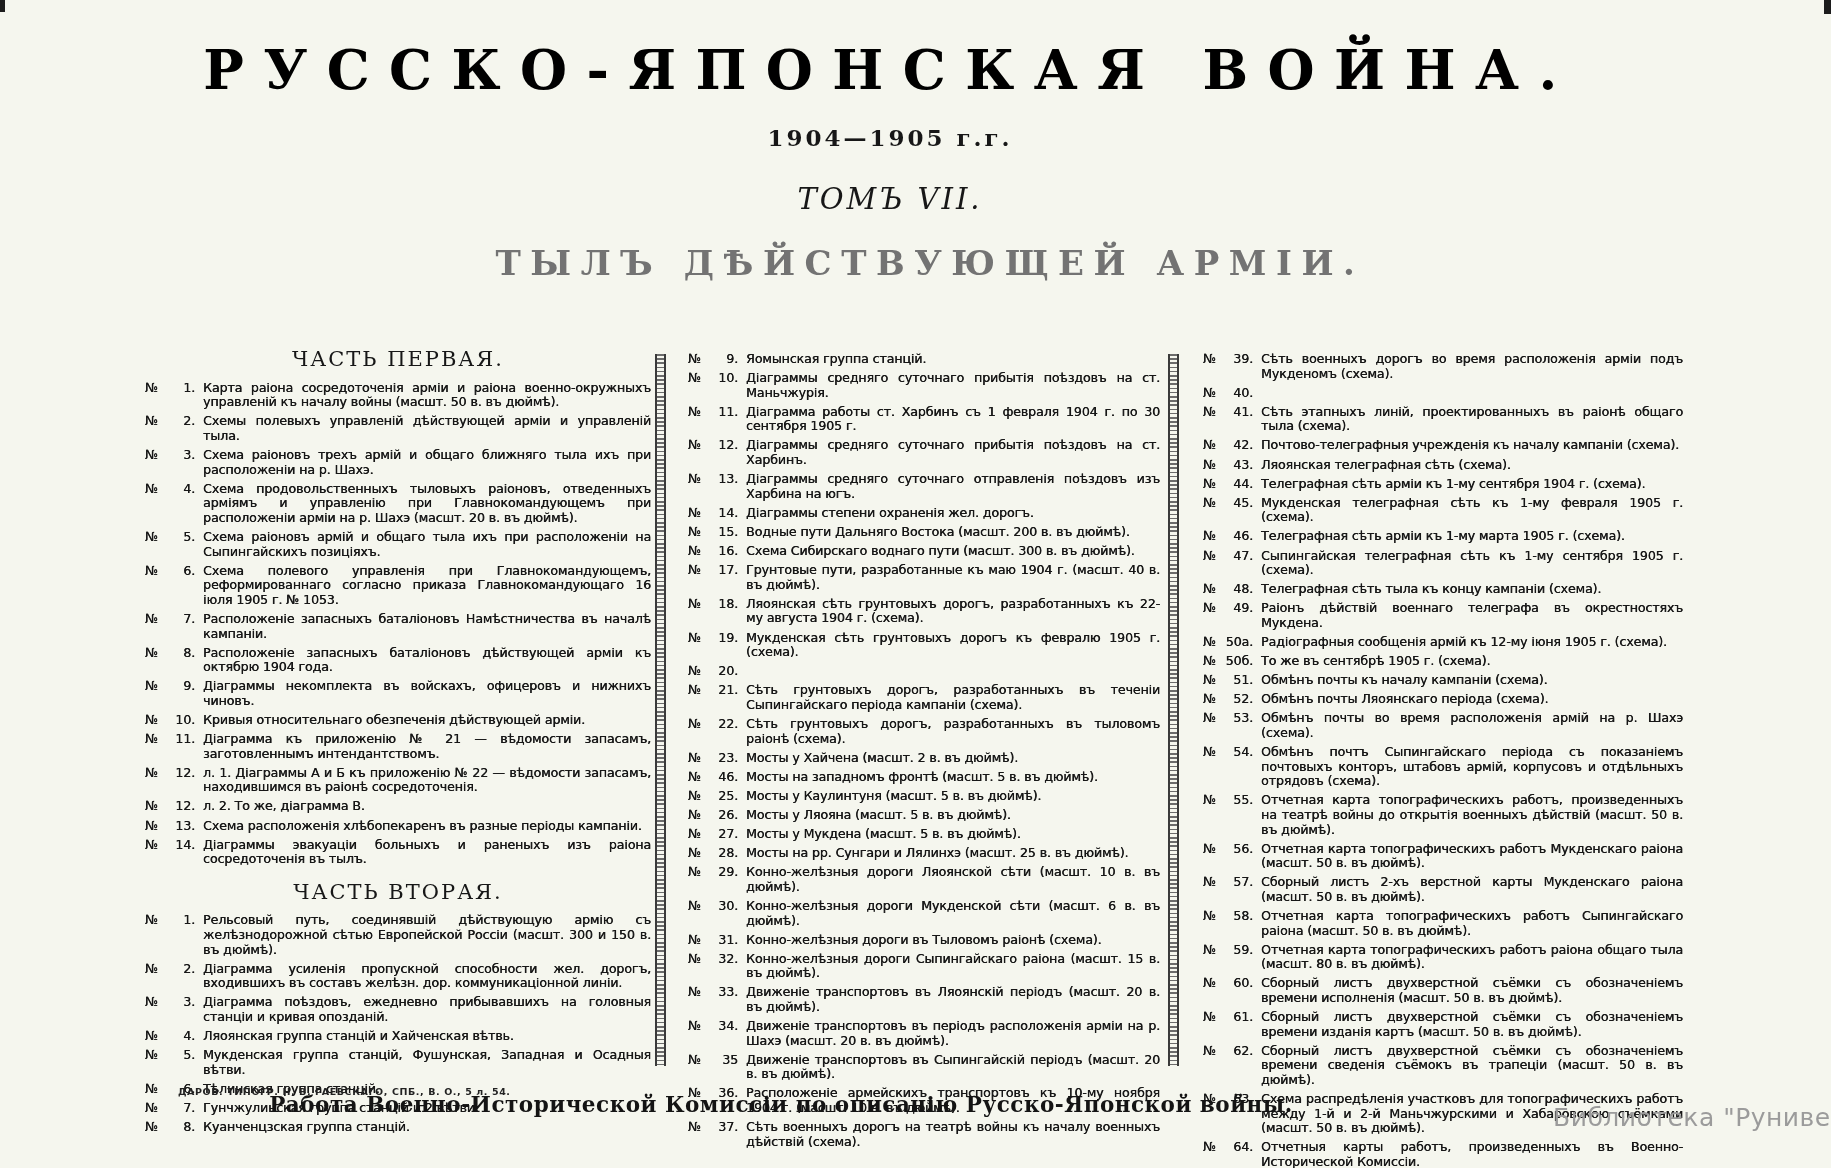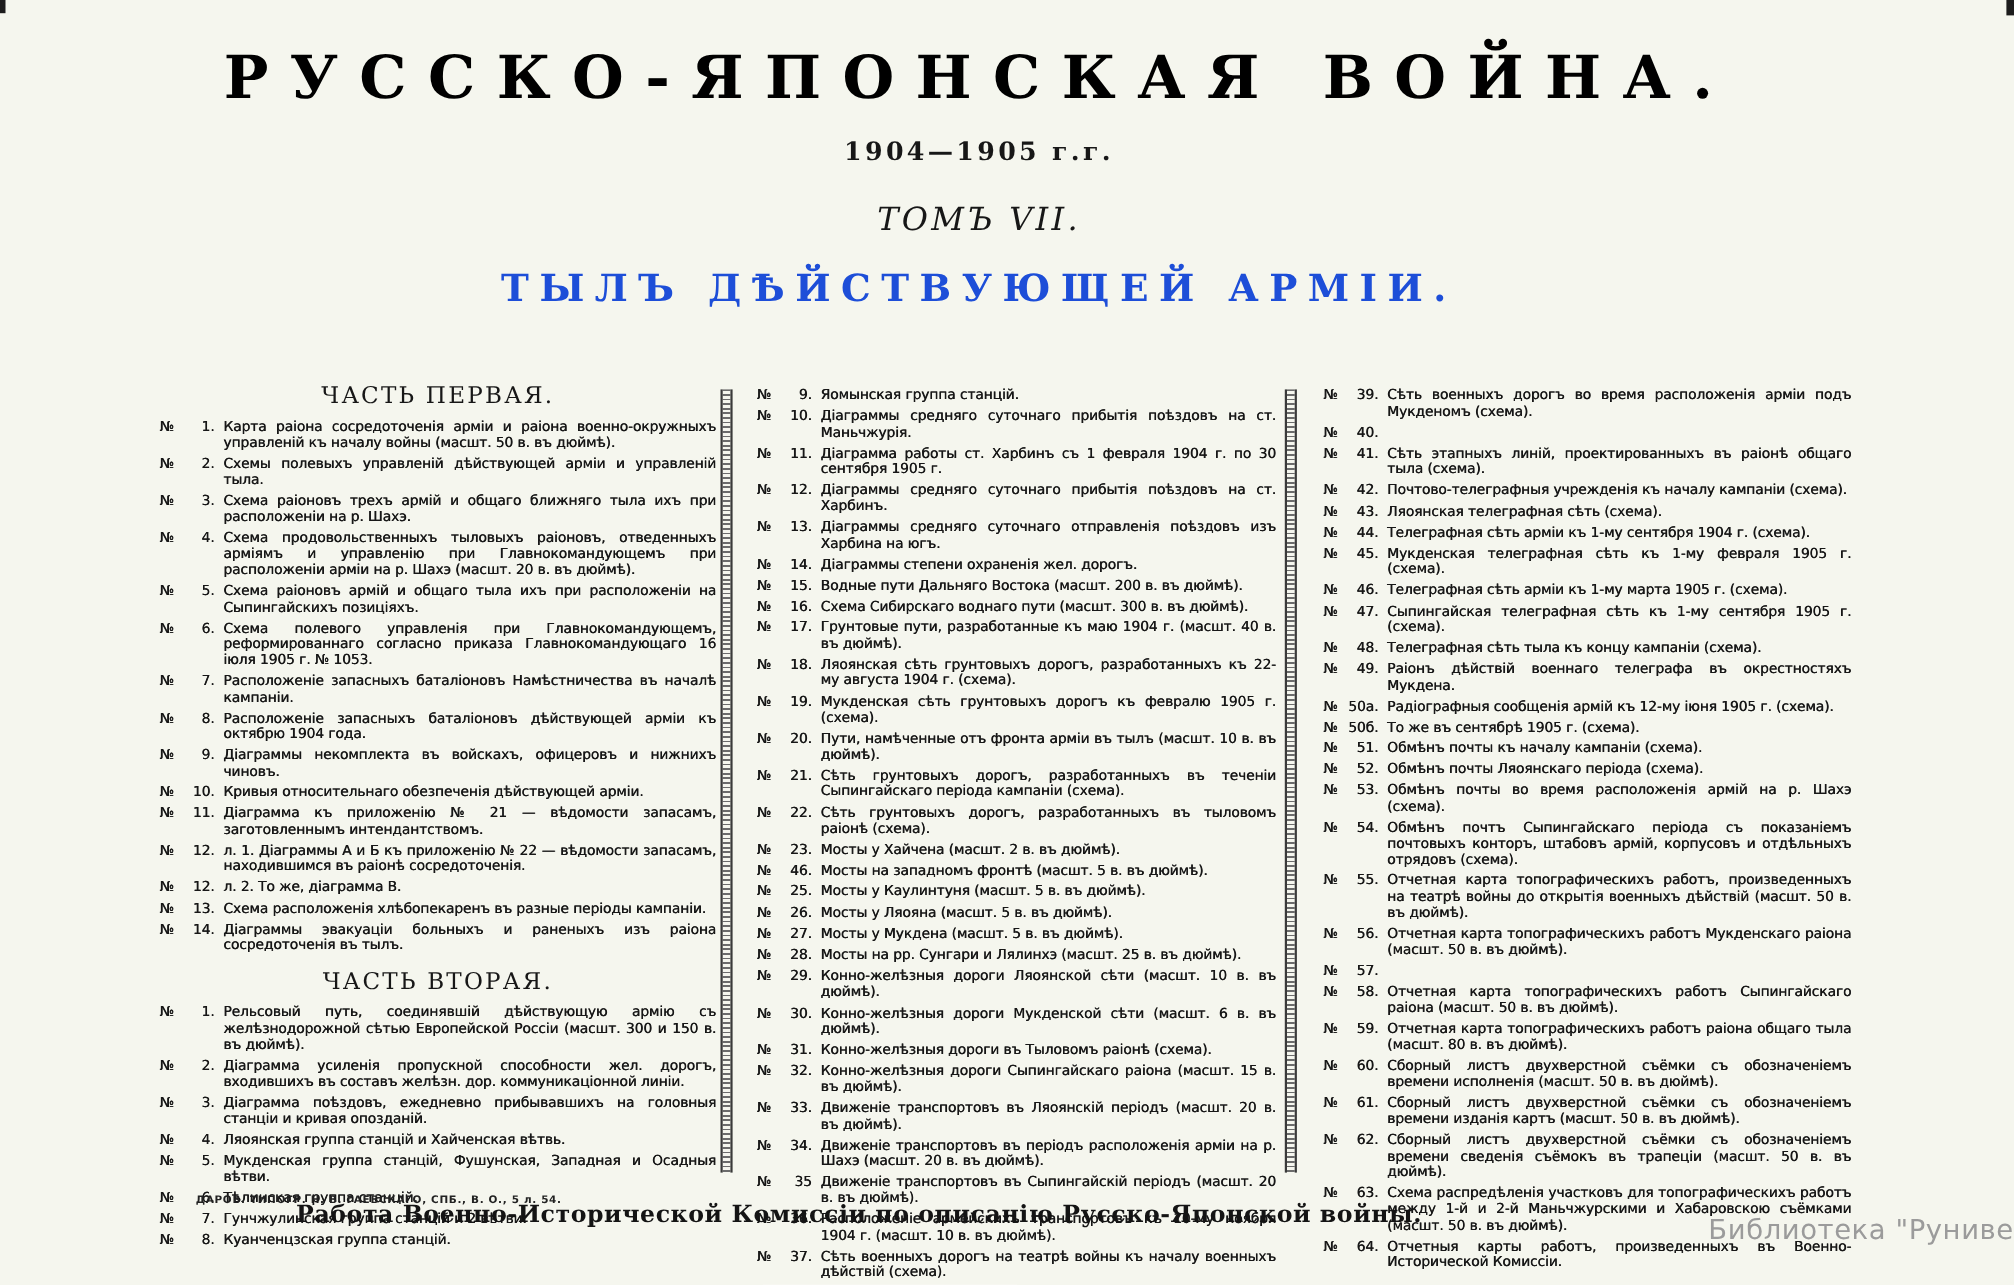--- a/index.html
+++ b/index.html
@@ -30,21 +30,21 @@
   }
   .volume{
     position:absolute;left:0;top:182px;width:100%;
     font-family:"DejaVu Serif", serif;
     font-weight:normal;font-size:29px;letter-spacing:3px;font-style:italic;
   }
   .subtitle{
     position:absolute;left:0;top:243px;width:100%;
     font-family:"DejaVu Serif", serif;
     font-weight:bold;font-size:34px;letter-spacing:0.28em;
-    white-space:nowrap;color:#1d4ed8;
+    white-space:nowrap;color:#737373;padding-left:40px;
   }
 
   .col{position:absolute;top:352px;font-size:12.6px;line-height:14.6px;
        letter-spacing:-0.1px;text-shadow:0.35px 0 0 currentColor;}
   .col1{left:145px;width:506px;}
   .col2{left:688px;width:472px;}
   .col3{left:1203px;width:480px;}
 
   .sep{
     position:absolute;top:354px;height:712px;width:7px;
@@ -337,21 +337,20 @@
           <span class="nosign">№</span>
           <span class="num">19.</span>
         </span>
         <span class="txt">Мукденская сѣть грунтовыхъ дорогъ къ февралю 1905 г. (схема).</span>
       </div>
       <div class="item">
         <span class="no">
           <span class="nosign">№</span>
           <span class="num">20.</span>
         </span>
-        <span class="txt">Пути, намѣченные отъ фронта арміи въ тылъ (масшт. 10 в. въ дюймѣ).</span>
       </div>
       <div class="item">
         <span class="no">
           <span class="nosign">№</span>
           <span class="num">21.</span>
         </span>
         <span class="txt">Сѣть грунтовыхъ дорогъ, разработанныхъ въ теченіи Сыпингайскаго періода кампаніи (схема).</span>
       </div>
       <div class="item">
         <span class="no">
@@ -598,20 +597,21 @@
           <span class="nosign">№</span>
           <span class="num">56.</span>
         </span>
         <span class="txt">Отчетная карта топографическихъ работъ Мукденскаго раіона (масшт. 50 в. въ дюймѣ).</span>
       </div>
       <div class="item">
         <span class="no">
           <span class="nosign">№</span>
           <span class="num">57.</span>
         </span>
+        <span class="txt">Сборный листъ 2-хъ верстной карты Мукденскаго раіона (масшт. 50 в. въ дюймѣ).</span>
       </div>
       <div class="item">
         <span class="no">
           <span class="nosign">№</span>
           <span class="num">58.</span>
         </span>
         <span class="txt">Отчетная карта топографическихъ работъ Сыпингайскаго раіона (масшт. 50 в. въ дюймѣ).</span>
       </div>
       <div class="item">
         <span class="no">

